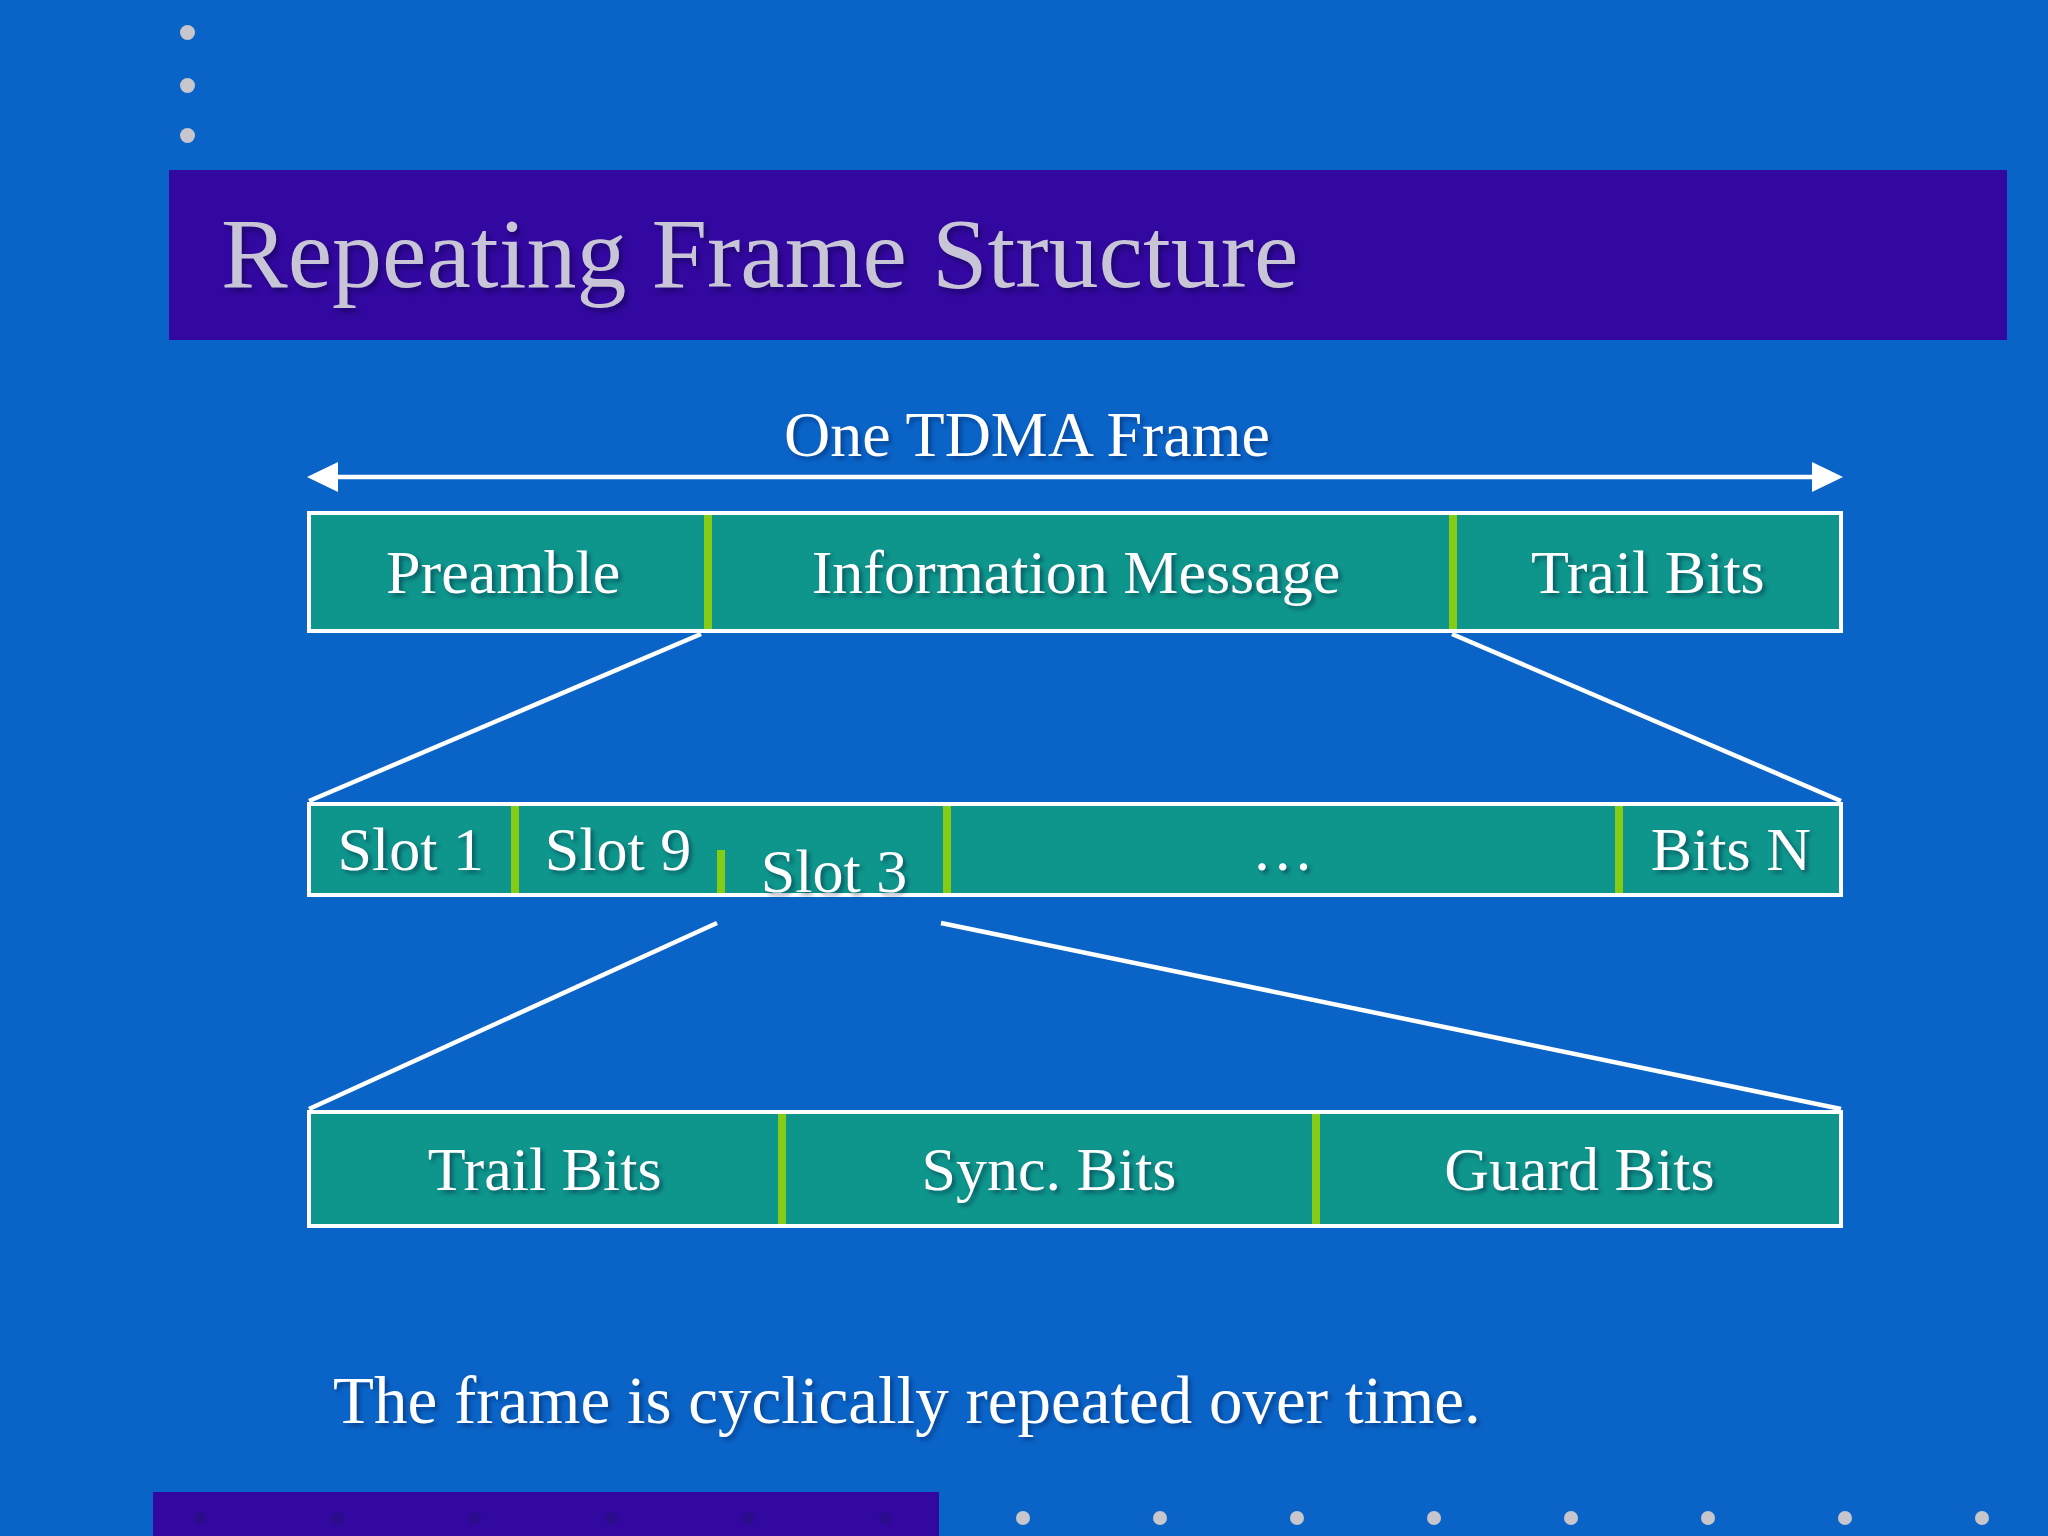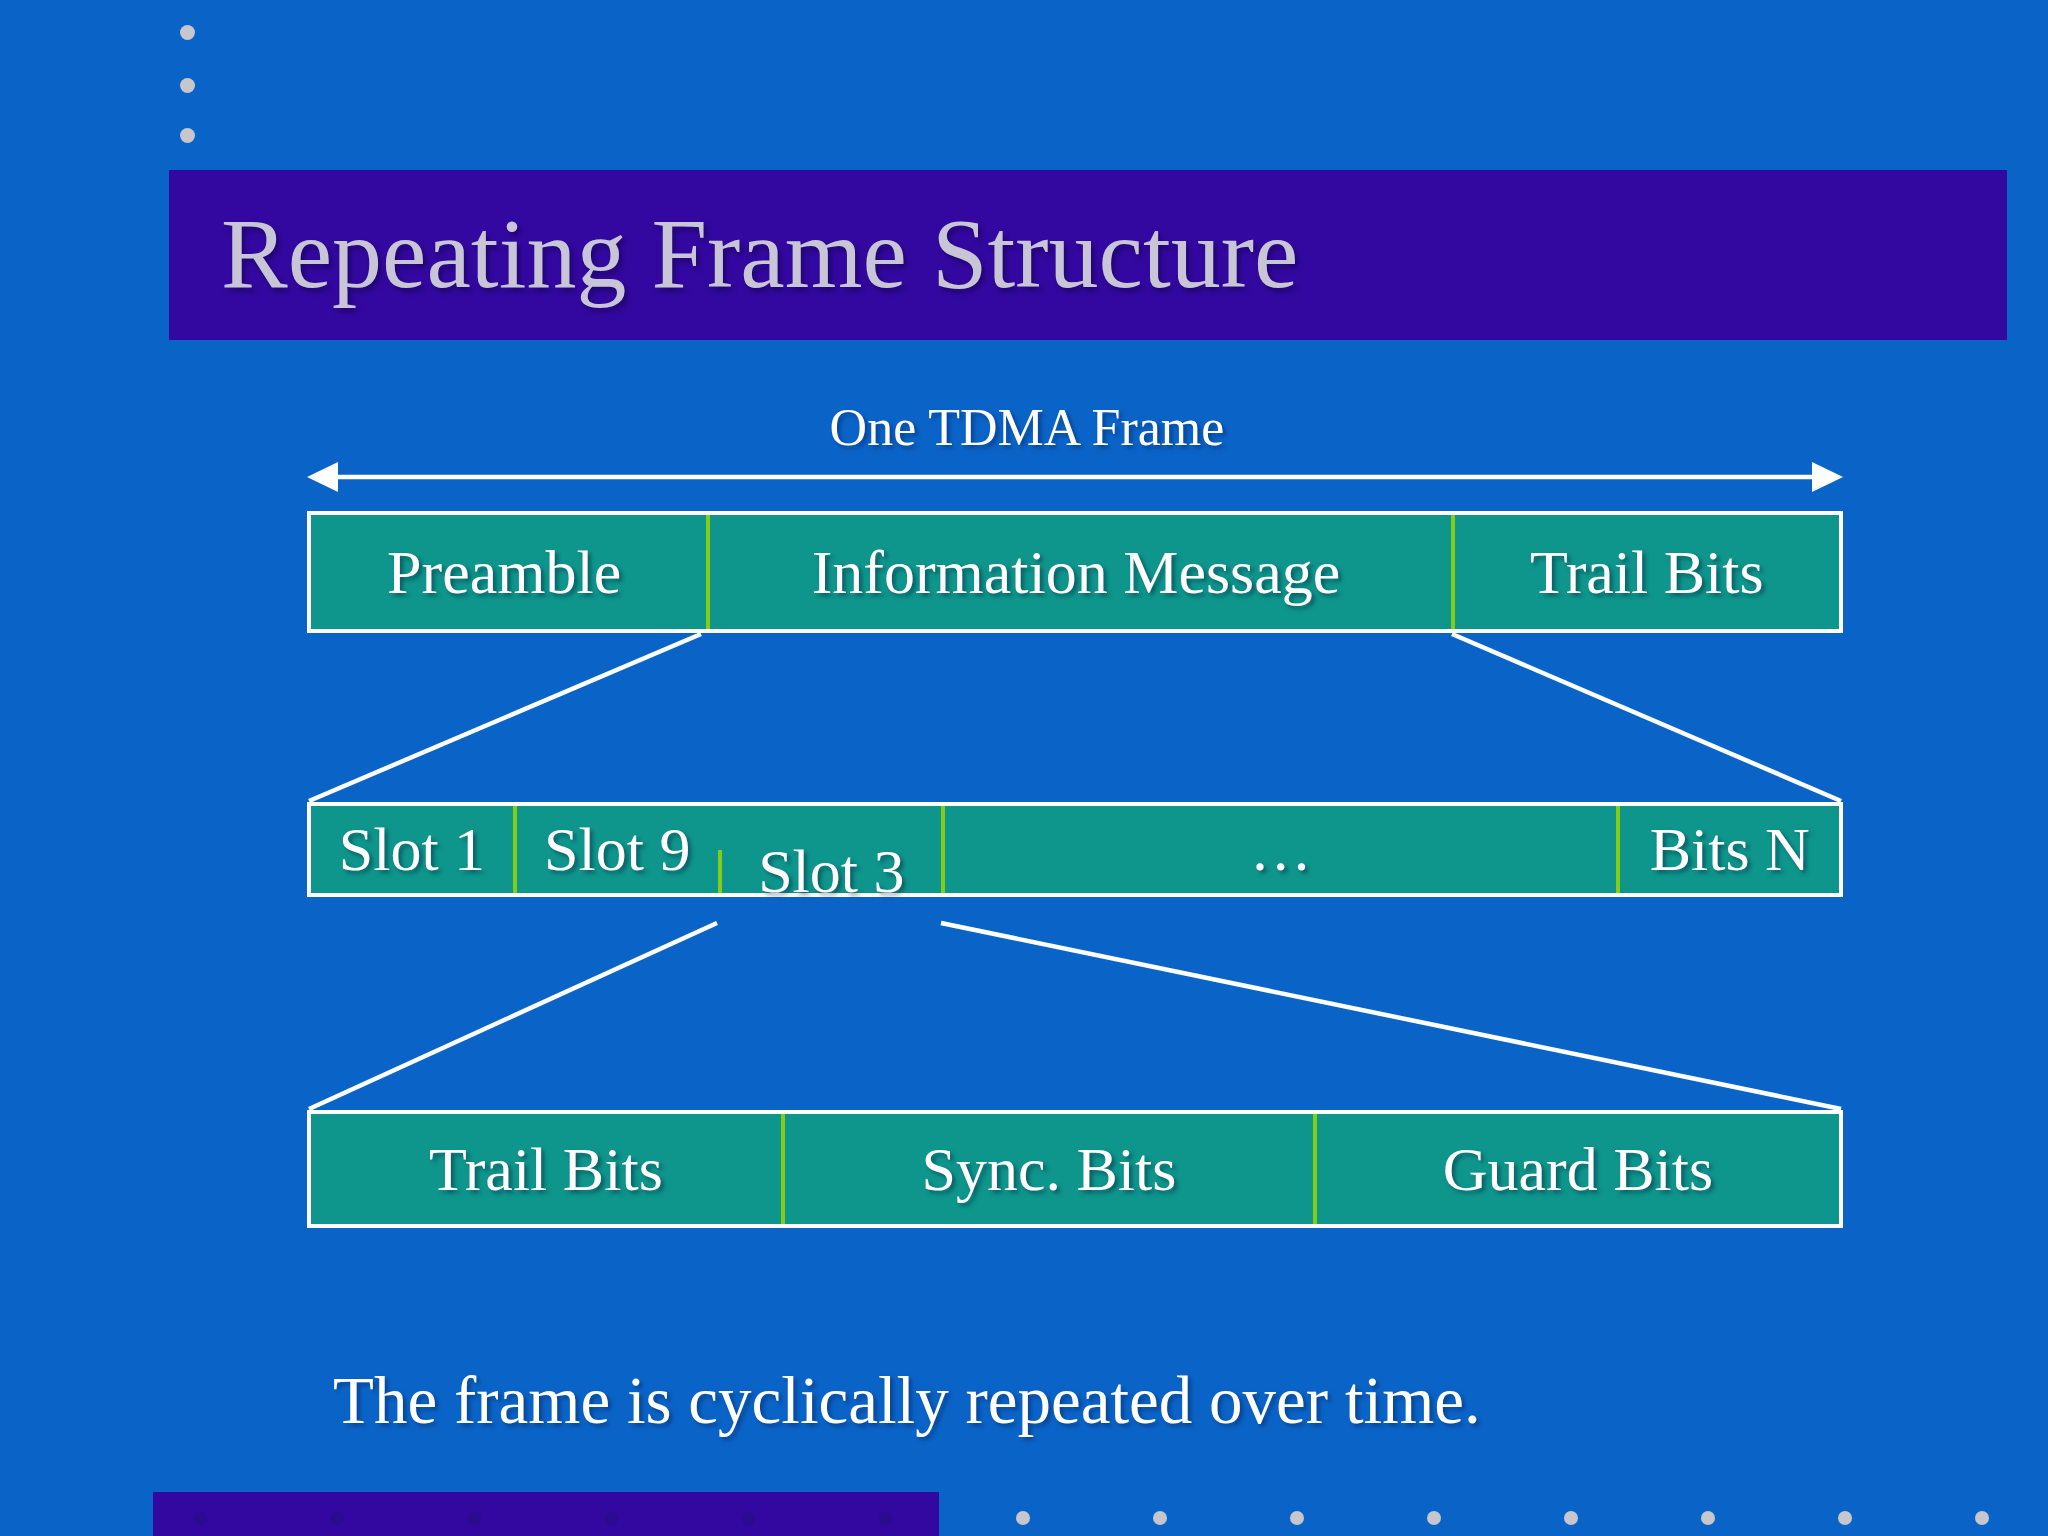--- a/index.html
+++ b/index.html
@@ -37,21 +37,21 @@
     color: var(--color-title_text, #C8C5D6);
     text-shadow: 3px 4px 5px rgba(0,0,40,0.40);
     white-space: nowrap;
   }
 
   .frame-label {
     position: absolute;
     left: 707px; top: 398px;
     width: 640px;
     text-align: center;
-    font-size: 52px;
+    font-size: 64px;
     color: var(--color-text, #FFFFFF);
     text-shadow: 3px 3px 4px rgba(0,0,40,0.35);
     white-space: nowrap;
   }
 
   svg.overlay {
     position: absolute;
     left: 0; top: 0;
     pointer-events: none;
   }
@@ -71,21 +71,21 @@
     box-sizing: border-box;
     display: flex;
     align-items: center;
     justify-content: center;
     font-size: 62px;
     color: var(--color-text, #FFFFFF);
     text-shadow: 3px 3px 4px rgba(0,0,40,0.40);
     white-space: nowrap;
     background: var(--color-box_fill, #0E968C);
   }
-  .bar-row .cell + .cell { border-left: 4px solid #84cc16; }
+  .bar-row .cell + .cell { border-left: 8px solid #84cc16; }
   #row1 { top: 511px; height: 122px; gap: 9px; }
   #row2 { top: 802px; height: 95px; }
   #row3 { top: 1110px; height: 118px; }
 
   .caption {
     position: absolute;
     left: 333px; top: 1362px;
     font-size: 67px;
     color: var(--color-text, #FFFFFF);
     text-shadow: 3px 3px 4px rgba(0,0,40,0.35);

